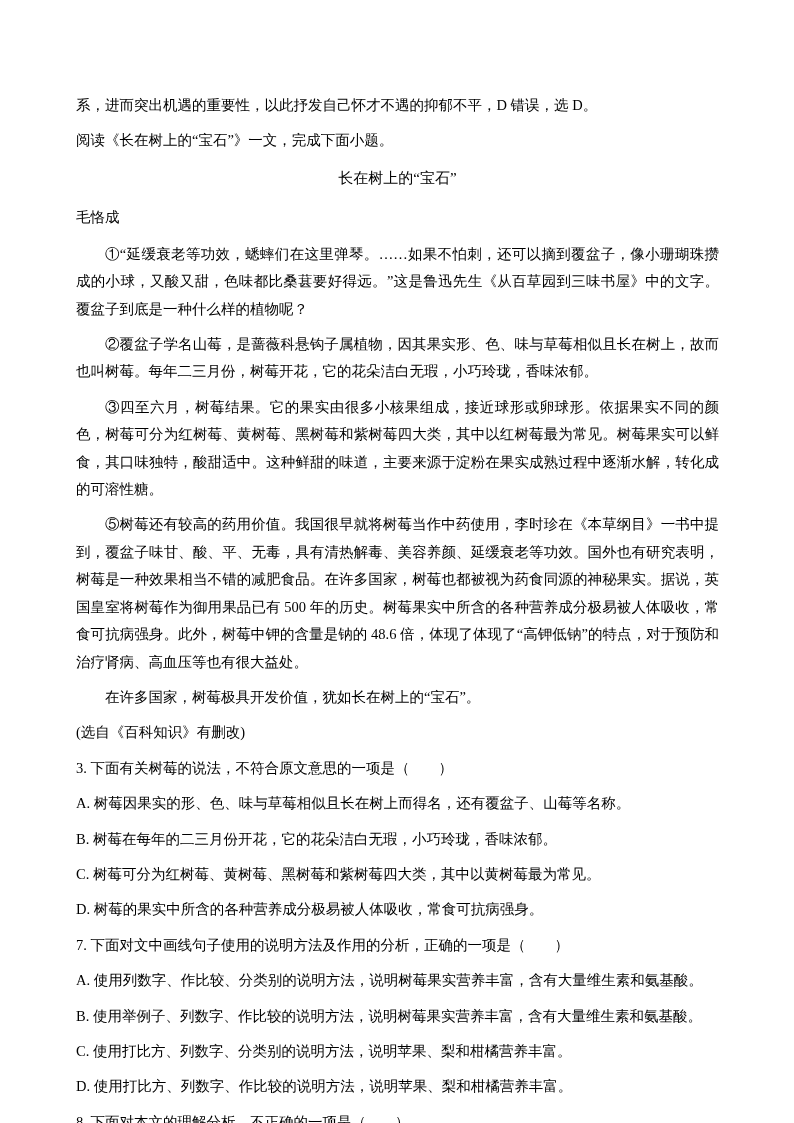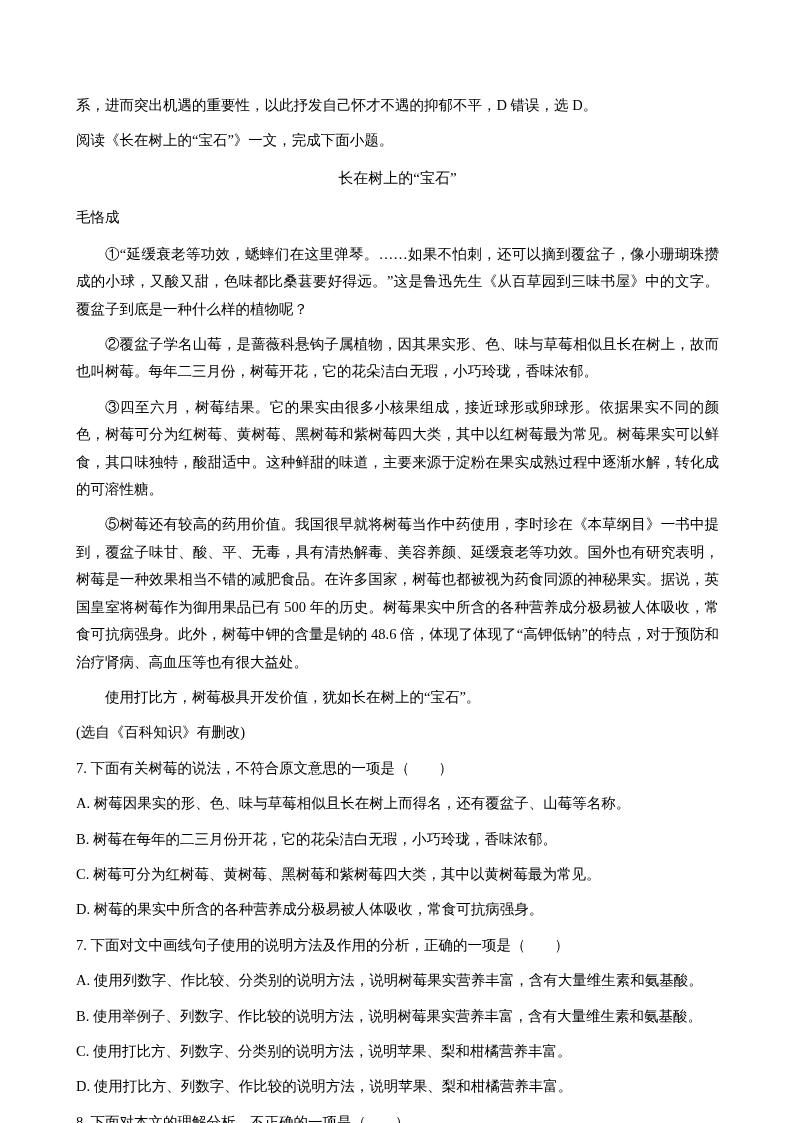--- a/index.html
+++ b/index.html
@@ -57,26 +57,26 @@
 
   <h1 class="title">长在树上的“宝石”</h1>
   <p class="author">毛恪成</p>
 
   <p class="para">①“延缓衰老等功效，蟋蟀们在这里弹琴。……如果不怕刺，还可以摘到覆盆子，像小珊瑚珠攒成的小球，又酸又甜，色味都比桑葚要好得远。”这是鲁迅先生《从百草园到三味书屋》中的文字。覆盆子到底是一种什么样的植物呢？</p>
   <p class="para">②覆盆子学名山莓，是蔷薇科悬钩子属植物，因其果实形、色、味与草莓相似且长在树上，故而也叫树莓。每年二三月份，树莓开花，它的花朵洁白无瑕，小巧玲珑，香味浓郁。</p>
   <p class="para">③四至六月，树莓结果。它的果实由很多小核果组成，接近球形或卵球形。依据果实不同的颜色，树莓可分为红树莓、黄树莓、黑树莓和紫树莓四大类，其中以红树莓最为常见。树莓果实可以鲜食，其口味独特，酸甜适中。这种鲜甜的味道，主要来源于淀粉在果实成熟过程中逐渐水解，转化成的可溶性糖。</p>
 
 
   <p class="para">⑤树莓还有较高的药用价值。我国很早就将树莓当作中药使用，李时珍在《本草纲目》一书中提到，覆盆子味甘、酸、平、无毒，具有清热解毒、美容养颜、延缓衰老等功效。国外也有研究表明，树莓是一种效果相当不错的减肥食品。在许多国家，树莓也都被视为药食同源的神秘果实。据说，英国皇室将树莓作为御用果品已有 500 年的历史。树莓果实中所含的各种营养成分极易被人体吸收，常食可抗病强身。此外，树莓中钾的含量是钠的 48.6 倍，体现了体现了“高钾低钠”的特点，对于预防和治疗肾病、高血压等也有很大益处。</p>
-  <p class="para">使用打比方，树莓极具开发价值，犹如长在树上的“宝石”。</p>
+  <p class="para">在许多国家，树莓极具开发价值，犹如长在树上的“宝石”。</p>
 
   <p class="source-line">(选自《百科知识》有删改)</p>
 
   <div>
-    <p class="q-stem">7. 下面有关树莓的说法，不符合原文意思的一项是（　　）</p>
+    <p class="q-stem">3. 下面有关树莓的说法，不符合原文意思的一项是（　　）</p>
     <p class="q-option">A. 树莓因果实的形、色、味与草莓相似且长在树上而得名，还有覆盆子、山莓等名称。</p>
     <p class="q-option">B. 树莓在每年的二三月份开花，它的花朵洁白无瑕，小巧玲珑，香味浓郁。</p>
     <p class="q-option">C. 树莓可分为红树莓、黄树莓、黑树莓和紫树莓四大类，其中以黄树莓最为常见。</p>
     <p class="q-option">D. 树莓的果实中所含的各种营养成分极易被人体吸收，常食可抗病强身。</p>
   </div>
 
   <div>
     <p class="q-stem">7. 下面对文中画线句子使用的说明方法及作用的分析，正确的一项是（　　）</p>
     <p class="q-option">A. 使用列数字、作比较、分类别的说明方法，说明树莓果实营养丰富，含有大量维生素和氨基酸。</p>
     <p class="q-option">B. 使用举例子、列数字、作比较的说明方法，说明树莓果实营养丰富，含有大量维生素和氨基酸。</p>

